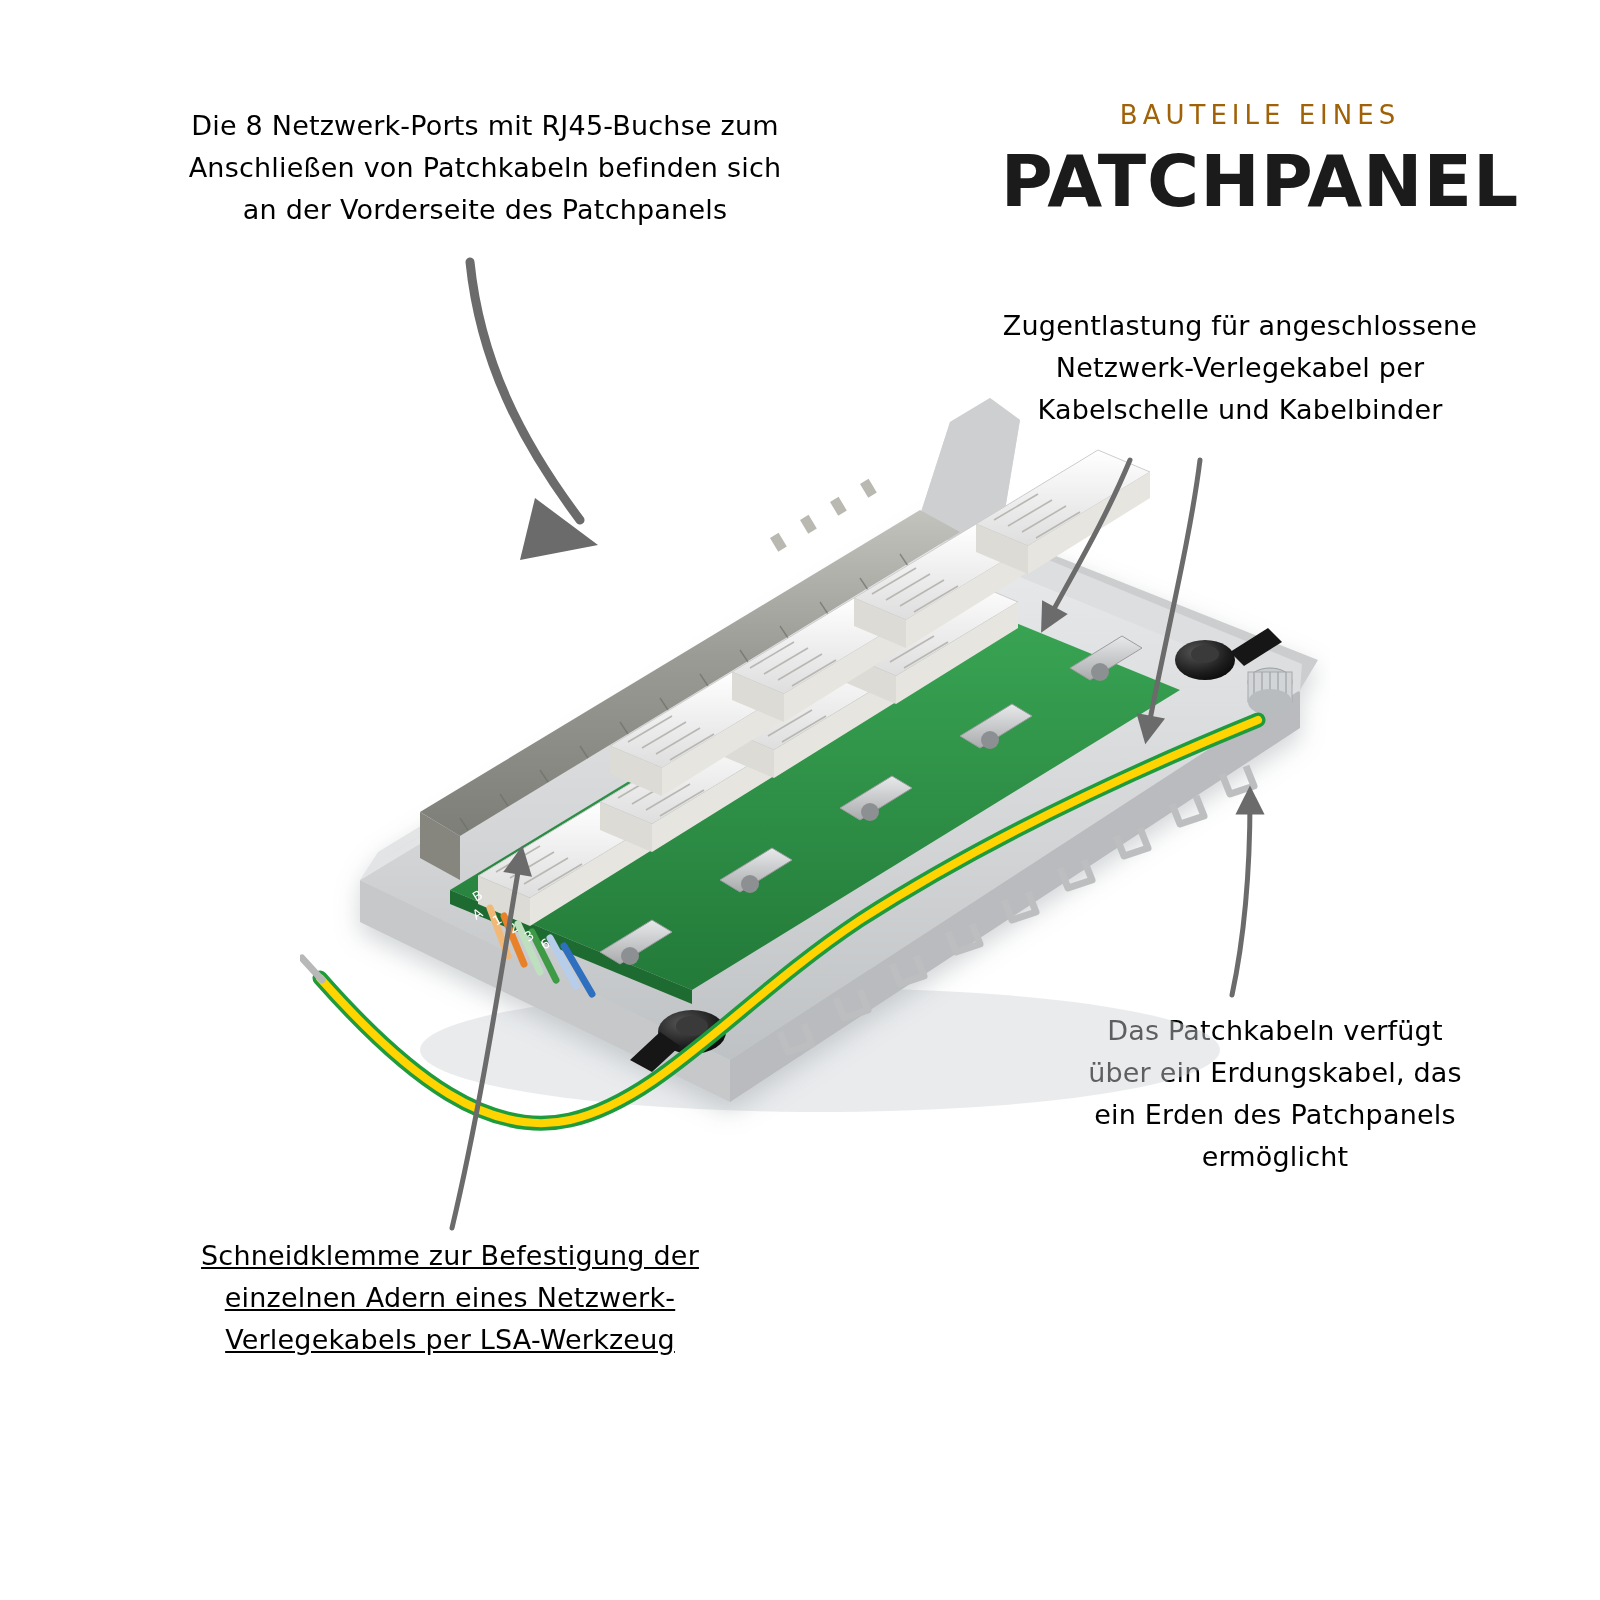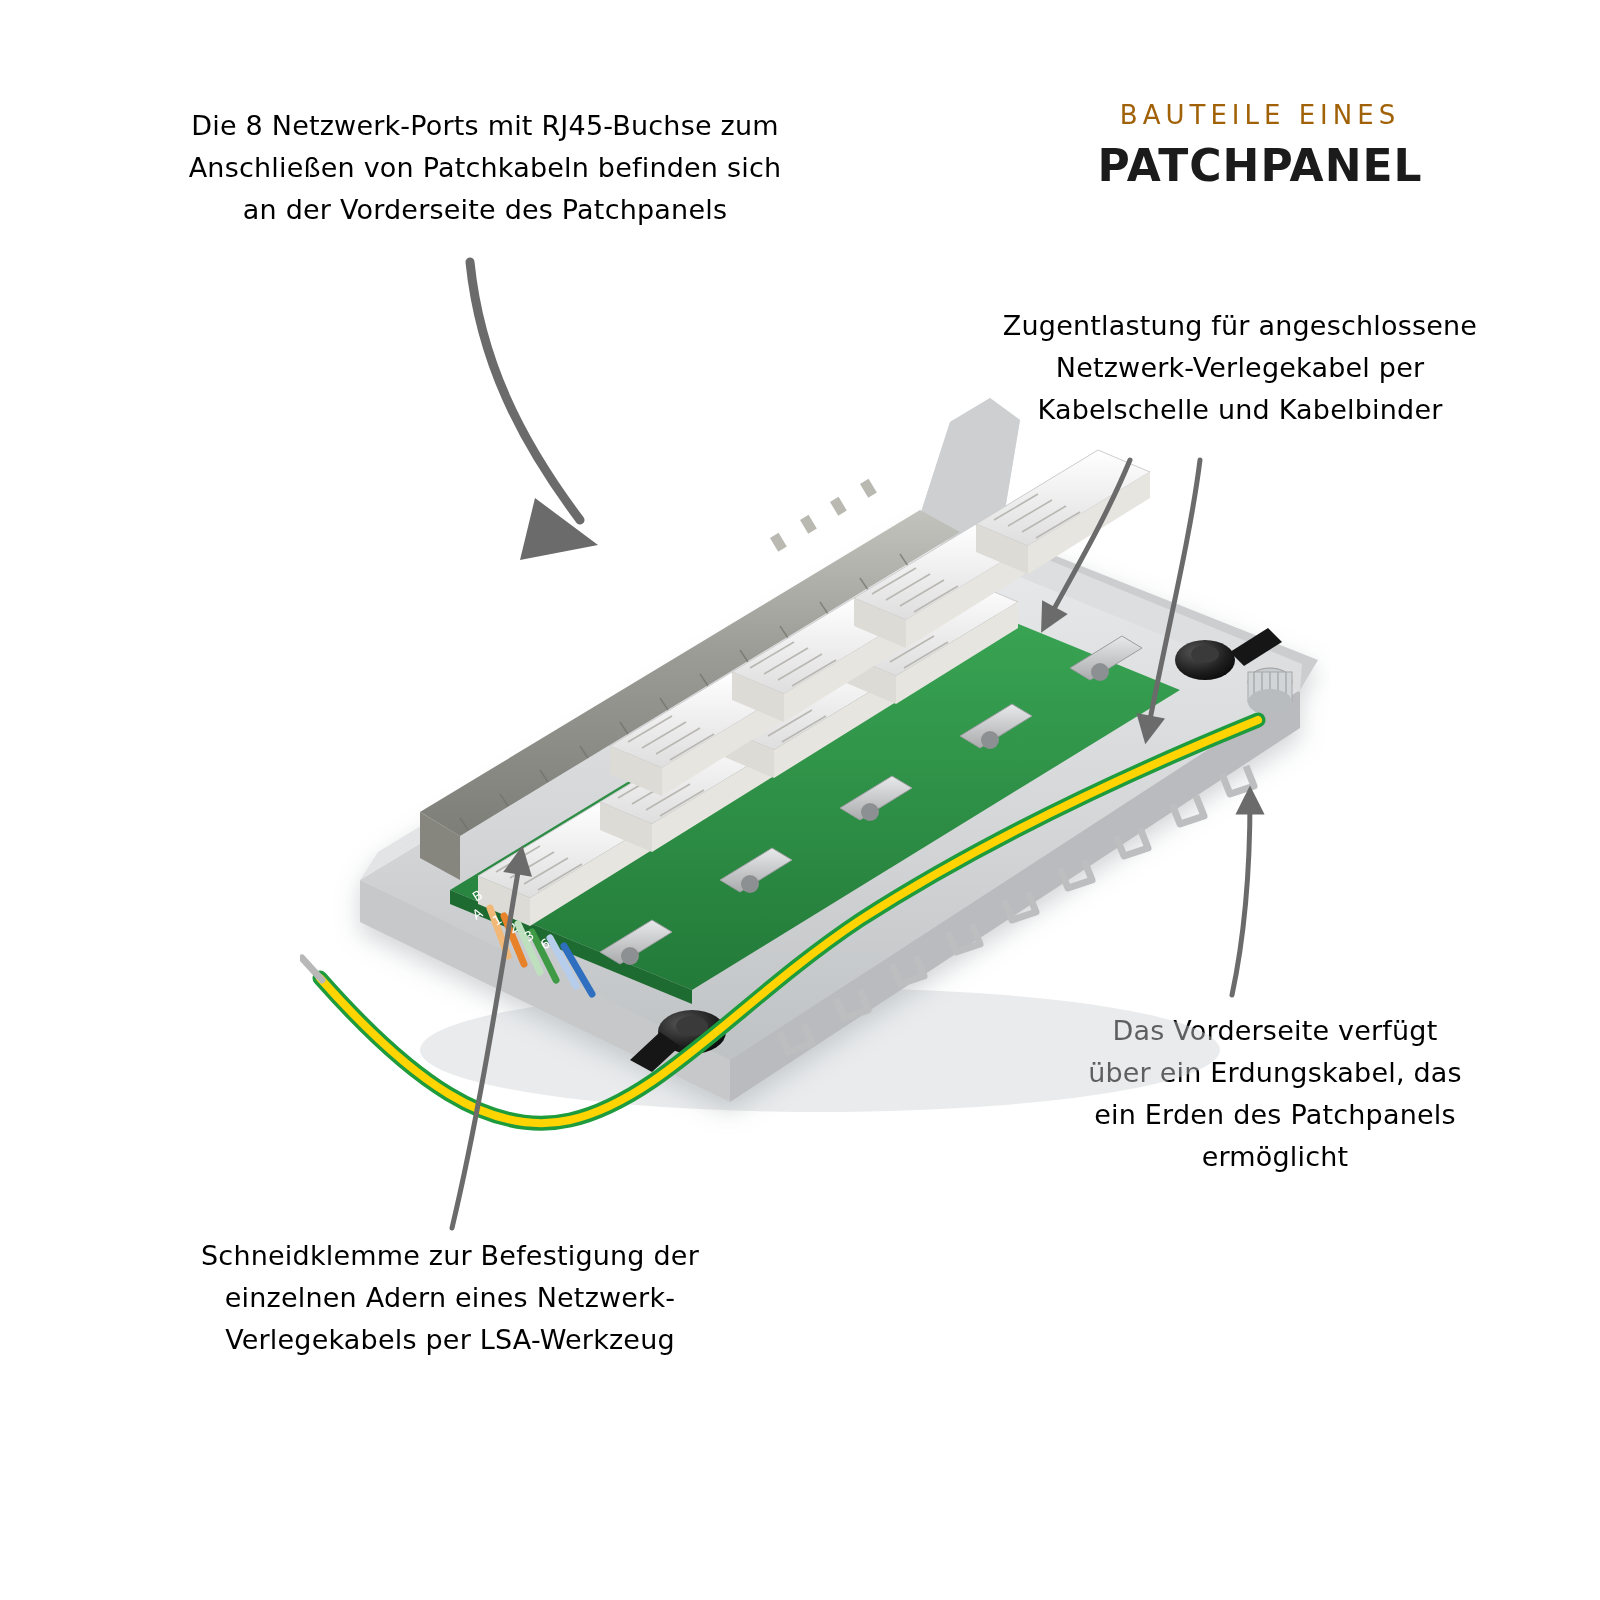--- a/index.html
+++ b/index.html
@@ -42,31 +42,31 @@
     letter-spacing: 5px;
     color: #a16207;
     font-family: "DejaVu Sans", sans-serif;
   }
   .title-main {
     position: absolute;
     left: 1000px;
     top: 140px;
     width: 520px;
     text-align: center;
-    font-size: 44px;
+    font-size: 71px;
     font-weight: bold;
     letter-spacing: 1px;
     color: #1b1b1b;
     font-family: "DejaVu Sans", sans-serif;
   }
 
   #ann-ports   { left: 120px;  top: 105px;  width: 730px; }
   #ann-strain  { left: 960px;  top: 305px;  width: 560px; }
   #ann-ground  { left: 1040px; top: 1010px; width: 470px; }
-  #ann-idc     { left: 150px;  top: 1235px; width: 600px; }
+  #ann-idc     { left: 150px;  top: 1235px; width: 600px; text-decoration: underline; }
 
   svg.overlay {
     position: absolute;
     inset: 0;
     width: 1600px;
     height: 1600px;
     pointer-events: none;
   }
 
   
@@ -85,21 +85,21 @@
 
   <div class="title-kicker">BAUTEILE EINES</div>
   <div class="title-main">PATCHPANEL</div>
 
   <div class="annotation" id="ann-ports">Die 8 Netzwerk-Ports mit RJ45-Buchse zum
 Anschließen von Patchkabeln befinden sich
 an der Vorderseite des Patchpanels</div>
   <div class="annotation" id="ann-strain">Zugentlastung für angeschlossene
 Netzwerk-Verlegekabel per
 Kabelschelle und Kabelbinder</div>
-  <div class="annotation" id="ann-ground">Das Vorderseite verfügt
+  <div class="annotation" id="ann-ground">Das Patchkabeln verfügt
 über ein Erdungskabel, das
 ein Erden des Patchpanels
 ermöglicht</div>
   <div class="annotation" id="ann-idc">Schneidklemme zur Befestigung der
 einzelnen Adern eines Netzwerk-
 Verlegekabels per LSA-Werkzeug</div>
 
   <svg id="product" viewBox="0 0 1030 800">
     <defs>
       <linearGradient id="gHousing" x1="0" y1="0" x2="0" y2="1">

